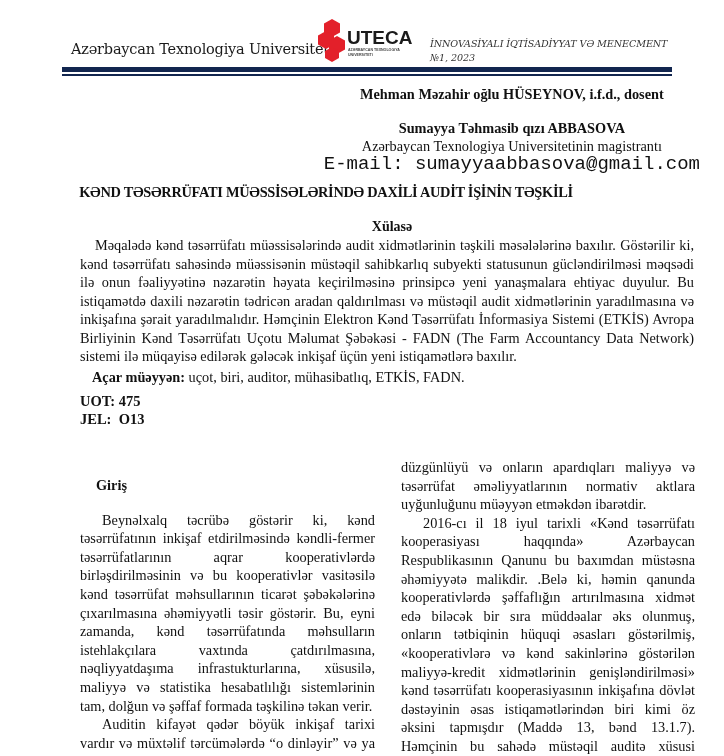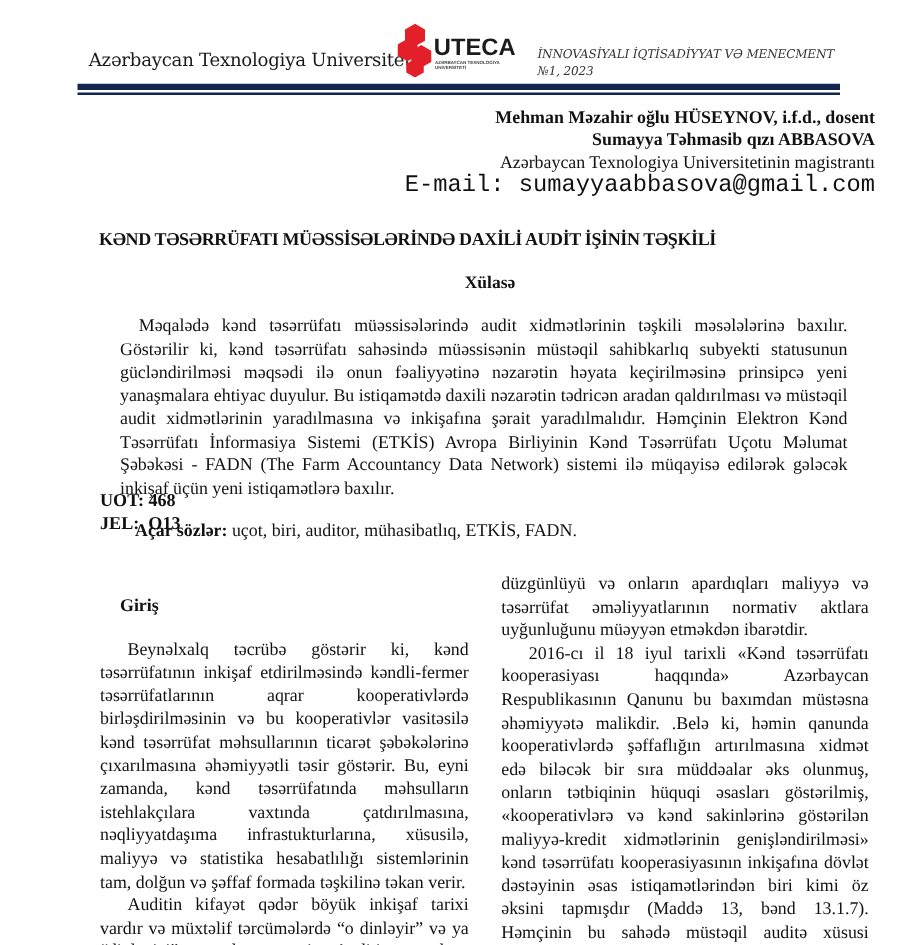--- a/index.html
+++ b/index.html
@@ -7,30 +7,30 @@
   .page { position: absolute; left: 0; top: 0; width: 724px; height: 756px; }
 
   
   .hdr-uni { position: absolute; left: 71px; top: 41px; font-size: 14.5px; font-family: "DejaVu Serif", serif; color: #1a1a1a; letter-spacing: -0.2px; }
   .logo { position: absolute; left: 318px; top: 18px; width: 100px; height: 44px; }
   .hdr-journal { position: absolute; left: 430px; top: 37px; width: 242px; font-family: "DejaVu Serif", serif; font-style: italic; font-size: 9.6px; color: #333; line-height: 14px; letter-spacing: -0.1px; }
   .rule-thick { position: absolute; left: 62px; top: 67px; width: 610px; height: 5px; background: #12264f; }
   .rule-thin { position: absolute; left: 62px; top: 74px; width: 610px; height: 1.5px; background: #12264f; }
 
   
-  .authors { position: absolute; right: 24px; top: 85px; text-align: right; font-size: 14.3px; line-height: 18px; }
+  .authors { position: absolute; right: 24px; top: 85px; text-align: center; font-size: 14.3px; line-height: 18px; }
   .authors .a1 { font-weight: bold; }
-  .authors .a2 { font-weight: bold; }
+  .authors .a2 { font-weight: bold; margin-top: 16px; }
   .authors .email { font-family: Liberation Mono, monospace; font-size: 19px; }
 
   .title { position: absolute; left: 0; width: 612px; top: 184px; text-align: center; font-weight: bold; font-size: 14.4px; letter-spacing: -0.3px; padding-left: 40px; box-sizing: border-box; }
   .abs-head { position: absolute; left: 4px; width: 724px; top: 219px; text-align: center; font-weight: bold; font-size: 14px; padding-left: 52px; box-sizing: border-box; }
 
   .abstract { position: absolute; left: 80px; top: 236px; width: 614px; font-size: 14.3px; line-height: 18.5px; text-align: justify; }
-  .abstract p { margin: 16px; text-indent: 15px; }
+  .abstract p { margin: 0; text-indent: 15px; }
   .abstract .kw { margin-top: 2px; text-indent: 12px; }
   .abstract .kw b { font-weight: bold; }
 
   .codes { position: absolute; left: 80px; top: 392px; font-weight: bold; font-size: 14.5px; line-height: 18px; }
   .codes .line { white-space: pre; }
 
   .col { position: absolute; font-size: 14.3px; line-height: 18.6px; text-align: justify; }
   .col-left { left: 80px; top: 460px; width: 295px; }
   .col-right { left: 401px; top: 458px; width: 294px; }
   .col p { margin: 0; }
@@ -69,25 +69,25 @@
     <div class="a2">Sumayya Təhmasib qızı ABBASOVA</div>
     <div>Azərbaycan Texnologiya Universitetinin magistrantı</div>
     <div class="email">E-mail: sumayyaabbasova@gmail.com</div>
   </div>
 
   <div class="title">KƏND TƏSƏRRÜFATI MÜƏSSİSƏLƏRİNDƏ DAXİLİ AUDİT İŞİNİN TƏŞKİLİ</div>
   <div class="abs-head">Xülasə</div>
 
   <div class="abstract">
     <p>Məqalədə kənd təsərrüfatı müəssisələrində audit xidmətlərinin təşkili məsələlərinə baxılır. Göstərilir ki, kənd təsərrüfatı sahəsində müəssisənin müstəqil sahibkarlıq subyekti statusunun gücləndirilməsi məqsədi ilə onun fəaliyyətinə nəzarətin həyata keçirilməsinə prinsipcə yeni yanaşmalara ehtiyac duyulur. Bu istiqamətdə daxili nəzarətin tədricən aradan qaldırılması və müstəqil audit xidmətlərinin yaradılmasına və inkişafına şərait  yaradılmalıdır. Həmçinin Elektron Kənd Təsərrüfatı İnformasiya Sistemi (ETKİS) Avropa Birliyinin Kənd Təsərrüfatı Uçotu Məlumat Şəbəkəsi - FADN (The Farm Accountancy Data Network) sistemi ilə müqayisə edilərək gələcək inkişaf üçün yeni istiqamətlərə baxılır.</p>
-    <p class="kw"><b>Açar sözlər:</b><span> uçot, biri, auditor, mühasibatlıq, ETKİS, FADN.</span></p>
+    <p class="kw"><b>Açar müəyyən:</b><span> uçot, biri, auditor, mühasibatlıq, ETKİS, FADN.</span></p>
   </div>
 
   <div class="codes">
-    <div class="line">UOT: 468</div>
+    <div class="line">UOT: 475</div>
     <div class="line">JEL:  O13</div>
   </div>
 
   <div class="col col-left">
     <h3>Giriş</h3>
     <p class="ind">Beynəlxalq təcrübə göstərir ki, kənd təsərrüfatının inkişaf etdirilməsində kəndli-fermer təsərrüfatlarının aqrar kooperativlərdə birləşdirilməsinin və bu kooperativlər vasitəsilə kənd təsərrüfat məhsullarının ticarət şəbəkələrinə çıxarılmasına əhəmiyyətli təsir göstərir. Bu, eyni zamanda, kənd təsərrüfatında məhsulların istehlakçılara vaxtında çatdırılmasına, nəqliyyatdaşıma infrastukturlarına, xüsusilə, maliyyə və statistika hesabatlılığı sistemlərinin tam, dolğun və şəffaf formada təşkilinə təkan verir.</p>
     <p class="ind">Auditin kifayət qədər böyük inkişaf tarixi vardır və müxtəlif tərcümələrdə “o dinləyir” və ya “dinləyici” mənalarını verir. Auditin meydana gəlməsi bilavasitə şirkətləri idarə edənlərin (müdiriyyət, menecer) və onların fəaliyyətlərinə</p>
   </div>
 
   <div class="col col-right">

